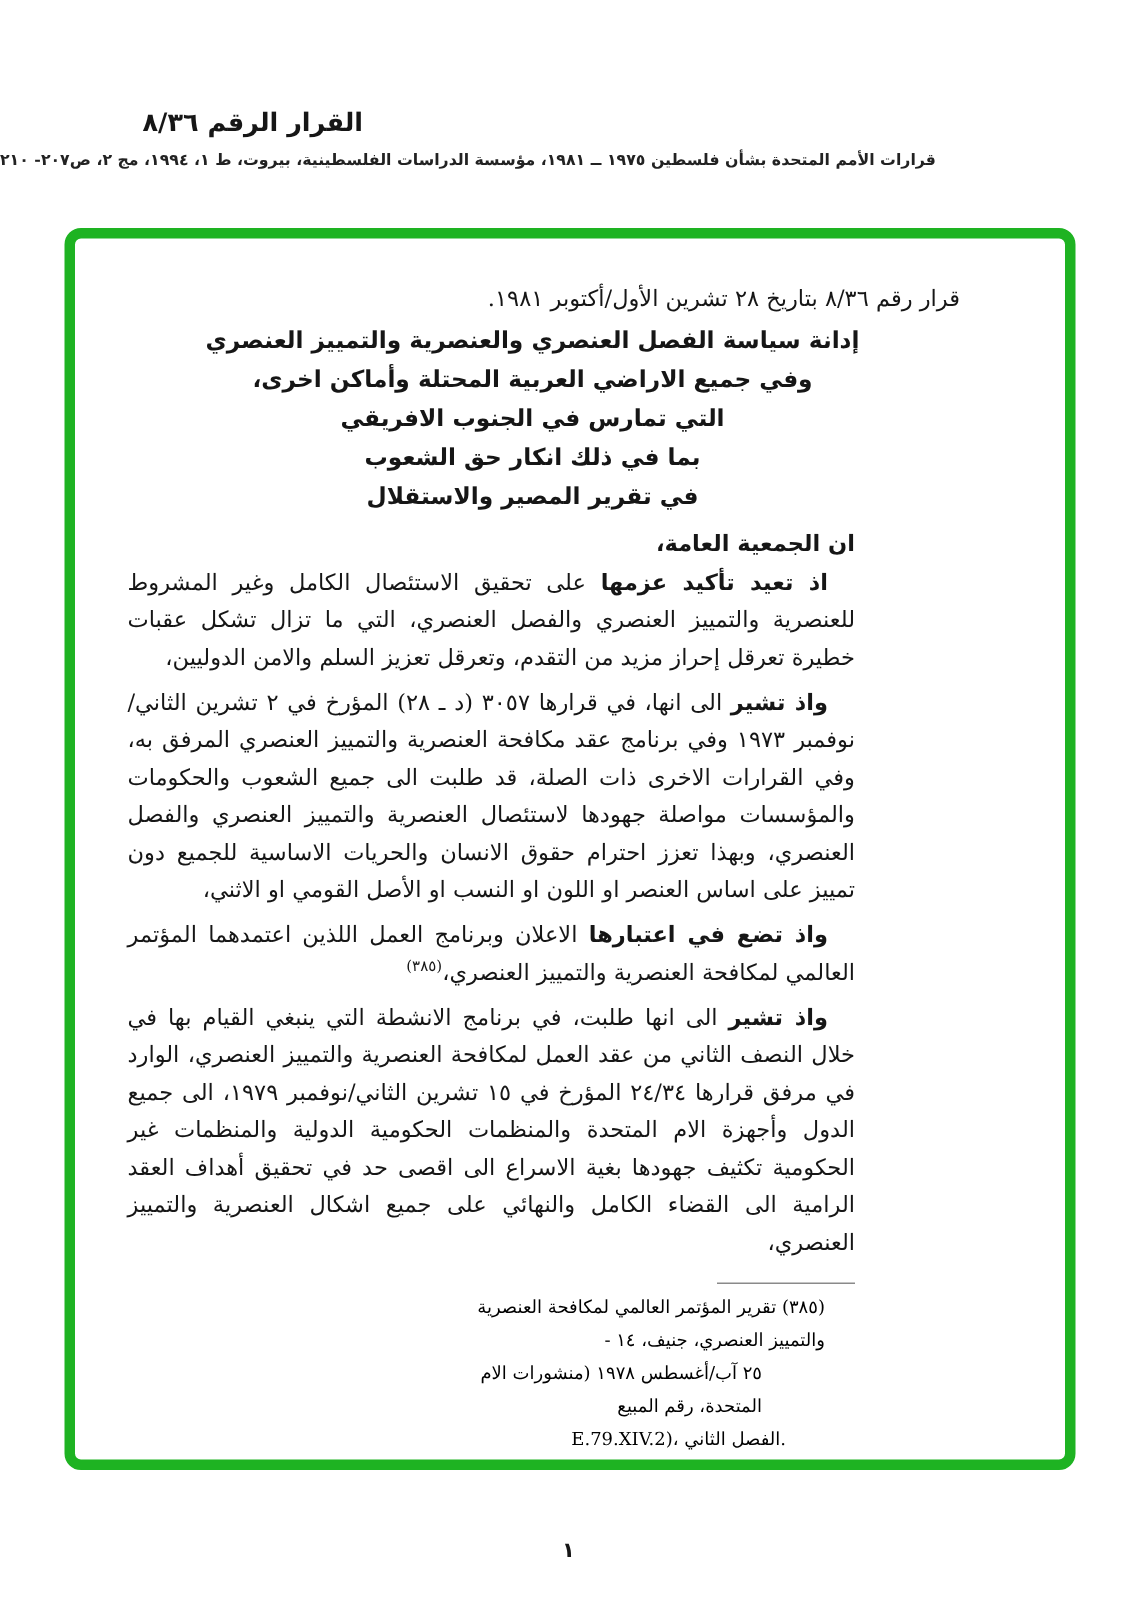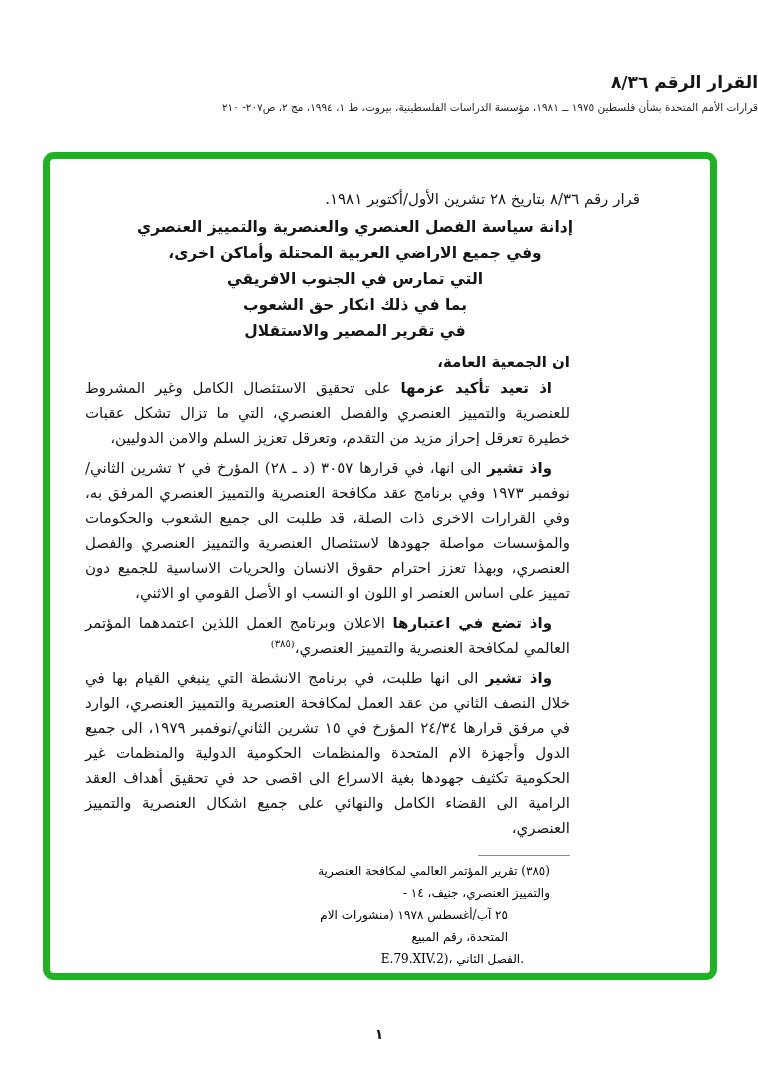--- a/index.html
+++ b/index.html
@@ -7,29 +7,29 @@
     position:relative;
     width:758px;height:1078px;
     background:#ffffff;
     font-family:"DejaVu Serif","DejaVu Sans",serif;
     color:#161616;
     overflow:hidden;
   }
   
   .header{position:absolute;top:72px;left:0;width:758px;}
   .title{
-    text-align:right;
+    text-align:left;
     padding-left:95px;           
     font-size:17px;font-weight:bold;
     letter-spacing:0.5px;
   }
   .citation{
     margin-top:9px;
-    text-align:right;
-    font-size:10.5px;font-weight:normal;
+    text-align:left;
+    font-size:10.5px;font-weight:bold;
     white-space:nowrap;
     color:#222;
   }
   
   .frame{
     position:absolute;
     left:43px;top:152px;
     width:660px;height:814px;     
     border:7px solid #1eb322;
     border-radius:11px;

